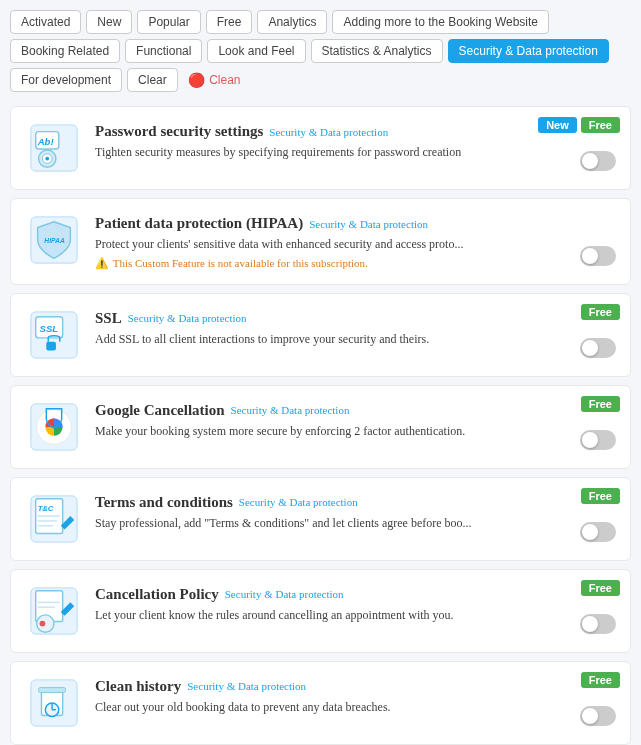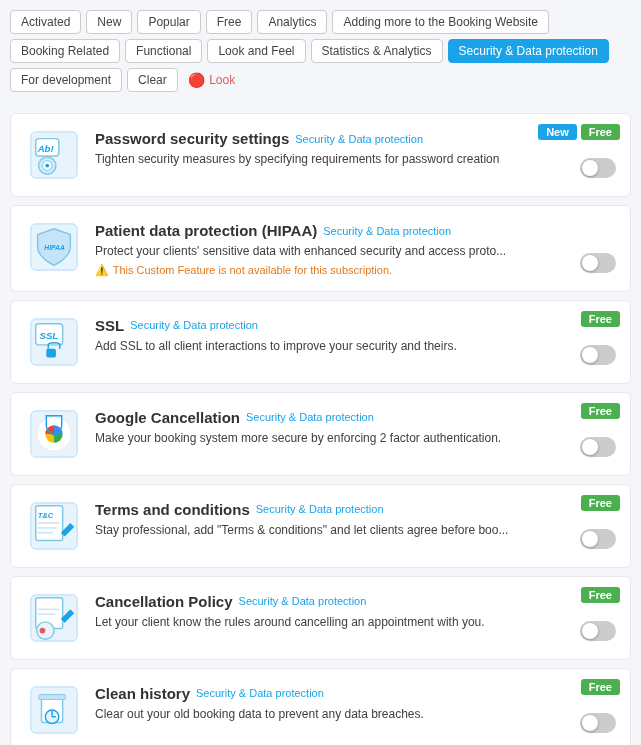--- a/index.html
+++ b/index.html
@@ -9,21 +9,21 @@
       width: 641px;
       min-height: 745px;
       padding: 10px;
       color: #333;
     }
 
     .filter-bar {
       display: flex;
       flex-wrap: wrap;
       gap: 5px;
-      margin-bottom: 21px;
+      margin-bottom: 14px;
     }
 
     .filter-tag {
       padding: 4px 10px;
       border: 1px solid #ccc;
       border-radius: 4px;
       background: #fff;
       font-size: 12px;
       color: #444;
       cursor: pointer;
@@ -99,20 +99,21 @@
     }
 
     .feature-icon svg {
       width: 52px;
       height: 52px;
     }
 
     .feature-content {
       flex: 1;
       padding-top: 2px;
+      font-family: Liberation Serif, serif;
     }
 
     .feature-title-row {
       display: flex;
       align-items: center;
       flex-wrap: wrap;
       gap: 6px;
       margin-bottom: 4px;
       padding-right: 80px;
     }
@@ -180,21 +181,21 @@
     <span class="filter-tag">Adding more to the Booking Website</span>
     <span class="filter-tag">Booking Related</span>
     <span class="filter-tag">Functional</span>
     <span class="filter-tag">Look and Feel</span>
     <span class="filter-tag">Statistics &amp; Analytics</span>
     <span class="filter-tag active">Security &amp; Data protection</span>
     <span class="filter-tag">For development</span>
     <span class="filter-tag">Clear</span>
     <span class="filter-tag clean">
       <span class="clean-icon">🔴</span>
-      <span>Look</span>
+      <span>Clean</span>
     </span>
   </div>
 
 <div class="feature-list">
 <div class="feature-card">
     <div class="feature-badge-area">
         <span class="badge badge-new">New</span>
         <span class="badge badge-free">Free</span>
       </div>
     <div class="feature-icon">

